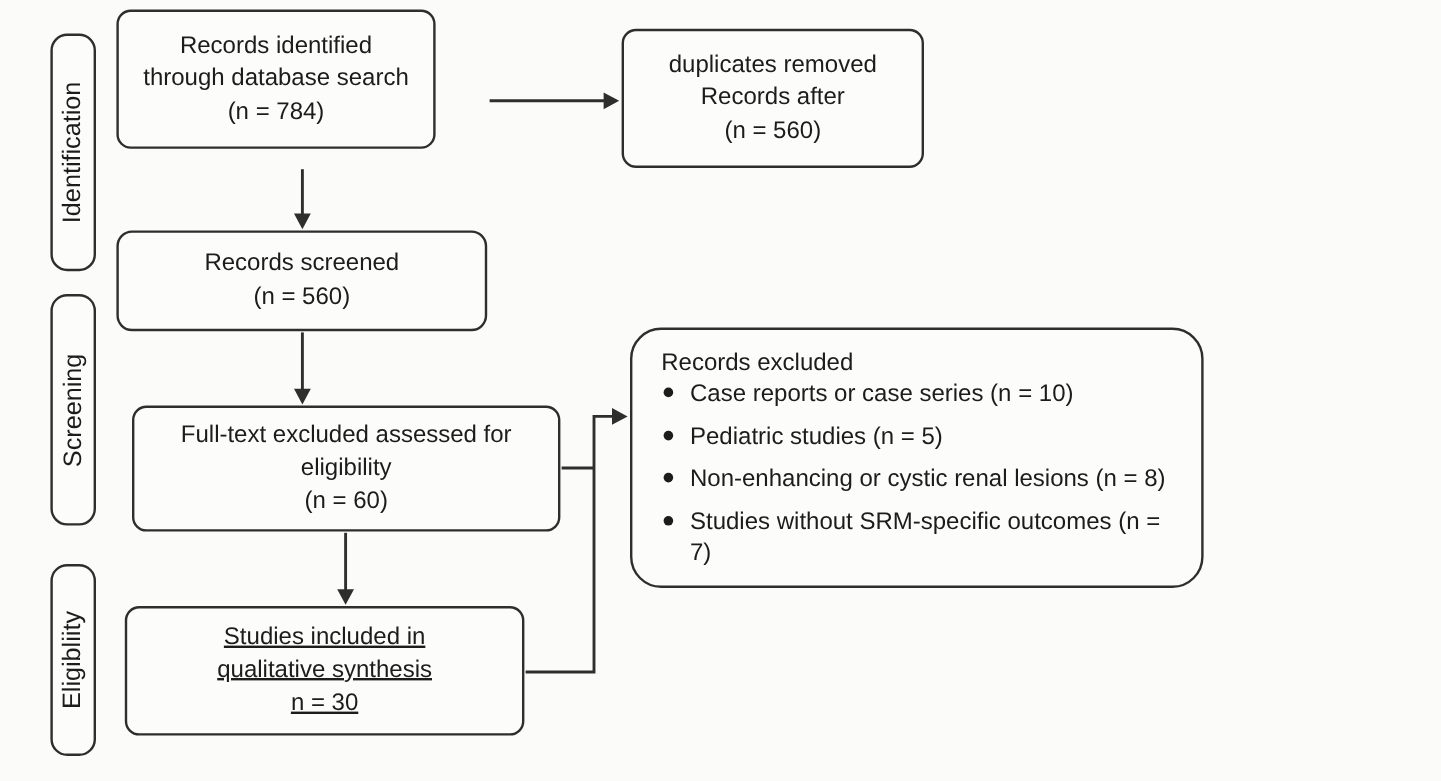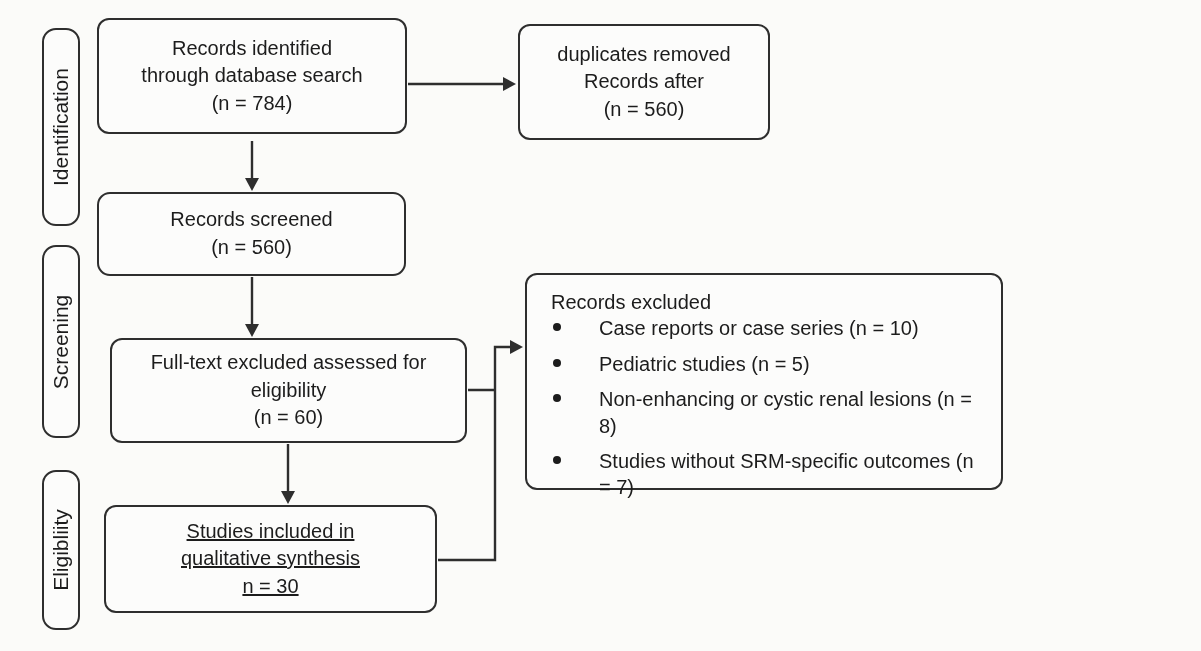--- a/index.html
+++ b/index.html
@@ -55,21 +55,20 @@
   }
   .excluded .count{ padding-left:38px; margin-bottom:7px;}
   .excluded ul{
     list-style:none;
     margin:0;padding:0;
   }
   .excluded li{
     display:flex;
     align-items:flex-start;
     margin:0 0 9px 0;
-    gap:24px;
   }
   .excluded .dot{
     width:8px;height:8px;border-radius:50%;
     background:#1c1c1c;
     margin:8px 14px 0 2px;
     flex:0 0 auto;
   }
   svg.overlay{
     position:absolute;left:0;top:0;
     pointer-events:none;
@@ -91,21 +90,21 @@
   </div>
 
   <div class="stagebox" style="left:42px;top:245px;width:38px;height:193px;">
     <span class="rot">Screening</span>
   </div>
 
   <div class="stagebox" style="left:42px;top:470px;width:38px;height:160px;">
     <span class="rot">Eligibliity</span>
   </div>
 
-  <div class="flowbox" style="left:97px;top:18px;width:310px;height:116px;text-align:right;">
+  <div class="flowbox" style="left:97px;top:8px;width:266px;height:116px;text-align:right;">
     <span>Records identified</span>
     <span>through database search</span>
     <span>(n = 784)</span>
   </div>
 
   <div class="flowbox" style="left:518px;top:24px;width:252px;height:116px;">
     <span>duplicates removed</span>
     <span>Records after</span>
     <span>(n = 560)</span>
   </div>
@@ -120,21 +119,21 @@
     <span>eligibility</span>
     <span>(n = 60)</span>
   </div>
 
   <div class="flowbox" style="left:104px;top:505px;width:333px;height:108px;text-decoration:underline;">
     <span>Studies included in</span>
     <span>qualitative synthesis</span>
     <span>n = 30</span>
   </div>
 
-  <div class="flowbox excluded" style="left:525px;top:273px;width:478px;height:217px;">
+  <div class="flowbox excluded" style="left:525px;top:273px;width:478px;height:217px;border-radius:26px;">
     <span>Records excluded</span>
     <ul>
       <li>
         <span class="dot"></span>
         <span>Case reports or case series (n = 10)</span>
       </li>
       <li>
         <span class="dot"></span>
         <span>Pediatric studies (n = 5)</span>
       </li>

